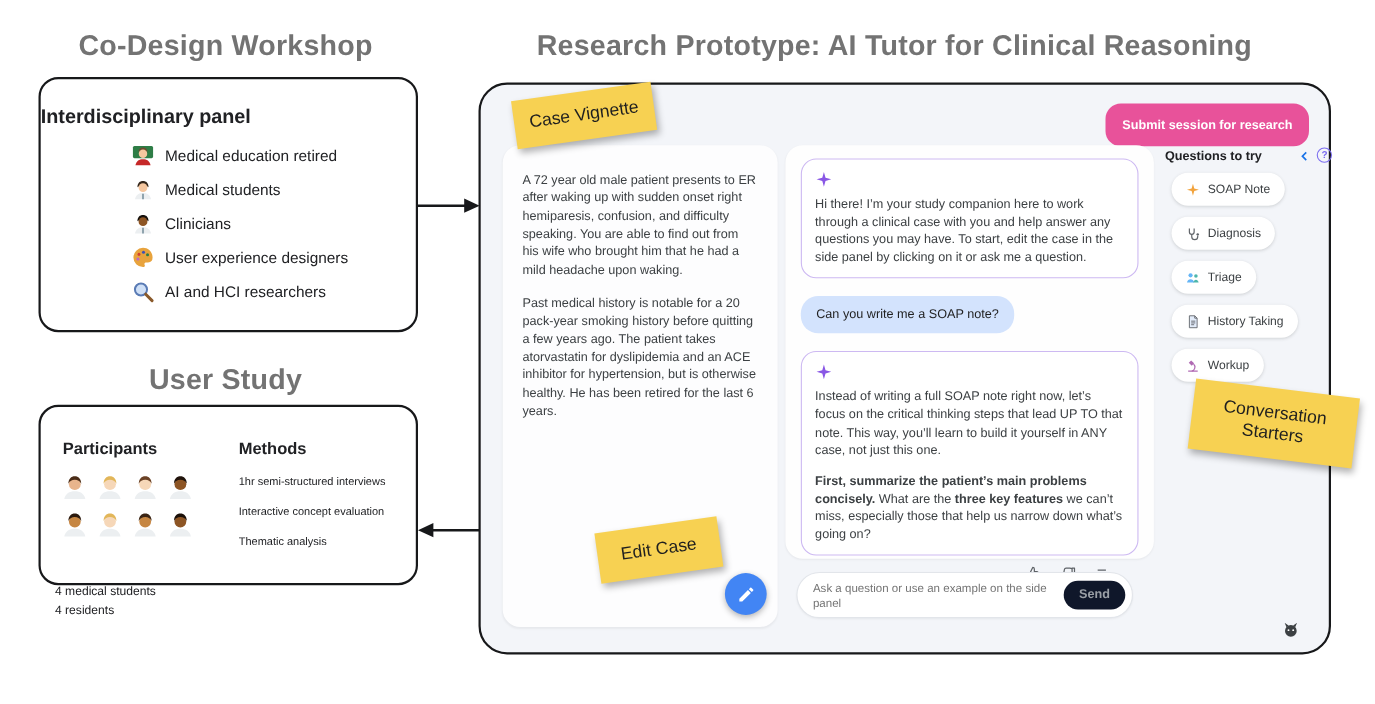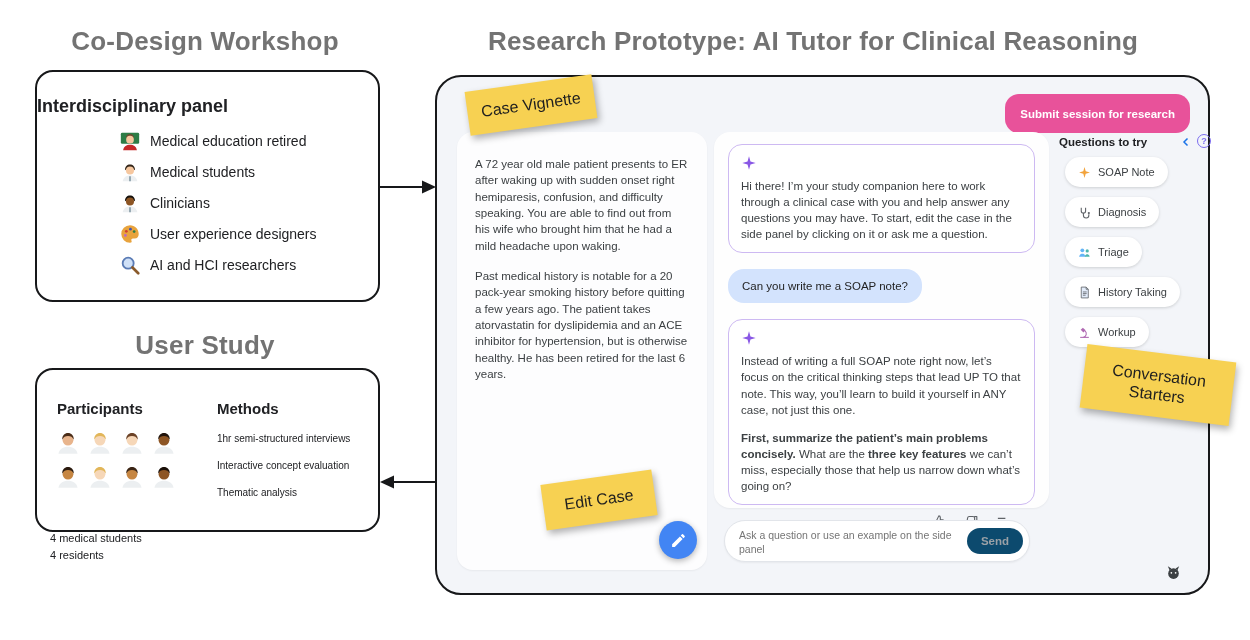--- a/index.html
+++ b/index.html
@@ -59,21 +59,21 @@
 .user-msg{margin-top:16px;background:#d3e3fd;border-radius:16px;padding:11px 14px;font-size:11.5px;color:#1f1f1f;width:fit-content}
 .msg2{margin-top:16px}
 .msg2 p + p{margin-top:12px}
 .feedback{display:flex;justify-content:flex-end;gap:17px;margin-top:9px;padding-right:24px}
 .icon-btn{width:15px;height:15px;cursor:pointer;display:inline-flex}
 .icon-btn svg{width:100%;height:100%}
 
 
 .composer{position:absolute;left:287px;top:443px;width:306px;height:42px;background:#fff;border:1px solid #e2e5ea;border-radius:21px;display:flex;align-items:center;padding:4px 6px 4px 14px;box-shadow:0 1px 2px rgba(0,0,0,.05)}
 .composer textarea{flex:1;border:none;outline:none;resize:none;font-family:inherit;font-size:10.5px;line-height:1.3;color:#5f6368;height:30px;background:transparent;padding-top:3px;overflow:hidden}
-.send-btn{background:#0c4a6e;color:#9aa0a6;border:none;border-radius:15px;font-size:11.5px;font-weight:600;padding:7px 14px;cursor:default;flex:0 0 auto}
+.send-btn{background:#0f172a;color:#9aa0a6;border:none;border-radius:15px;font-size:11.5px;font-weight:600;padding:7px 14px;cursor:default;flex:0 0 auto}
 
 
 .qside-head{position:absolute;left:622px;top:57px;width:152px;display:flex;align-items:flex-end;gap:5px}
 .qside-head .label{font-size:11.5px;font-weight:700;flex:1}
 .chev{width:12px;height:12px;cursor:pointer;display:inline-flex}
 .help{width:14px;height:14px;border:1.5px solid #7b6cf0;border-radius:50%;color:#7b6cf0;font-size:9px;font-weight:700;display:flex;align-items:center;justify-content:center;cursor:pointer}
 .qpill{position:absolute;left:628px;height:30px;background:#fff;border-radius:15px;display:inline-flex;align-items:center;gap:7px;padding:0 13px;font-size:11px;color:#3c4043;box-shadow:0 1px 3px rgba(60,64,67,.2);cursor:pointer;white-space:nowrap}
 .qpill svg{width:13px;height:13px;flex:0 0 auto}
 .qp-0{top:80px}.qp-1{top:120px}.qp-2{top:160px}.qp-3{top:200px}.qp-4{top:240px}
 

